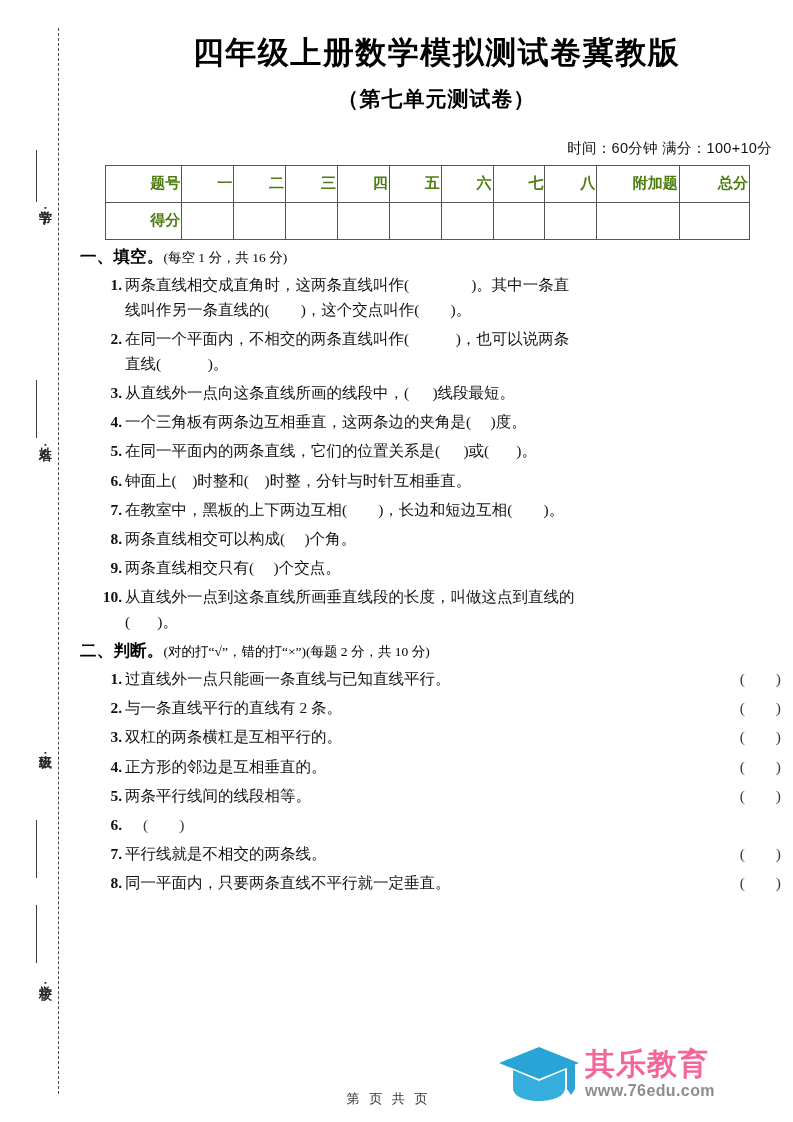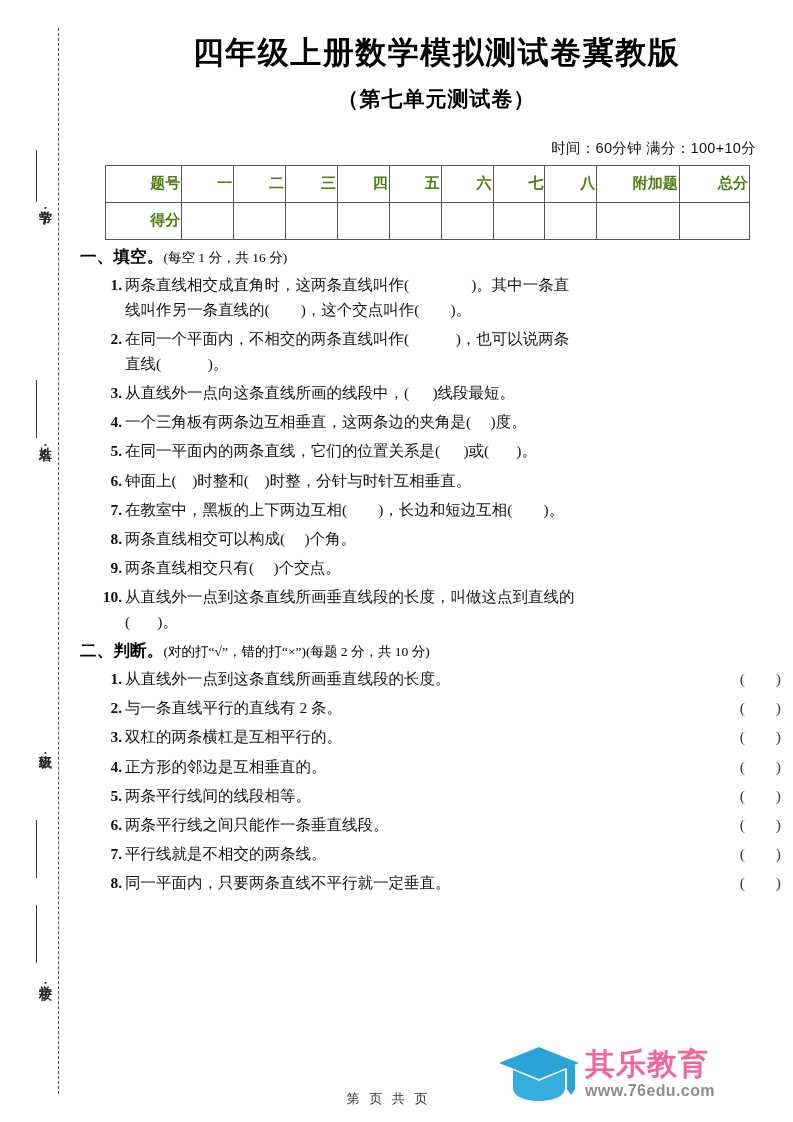--- a/index.html
+++ b/index.html
@@ -74,21 +74,21 @@
     font-size: 21px;
     font-weight: 700;
     letter-spacing: 1px;
     color: #000;
     margin-top: 12px;
   }
 
   
   .exam-meta {
     margin-top: 26px;
-    padding-right: 37px;
+    padding-right: 21px;
     text-align: right;
     font-family: "Liberation Sans", "DejaVu Sans", sans-serif;
     font-size: 14.5px;
     color: #111;
     letter-spacing: 0.3px;
   }
 
   
   .score-table-wrap { margin-top: 7px; padding: 0 43px 0 25px; }
   table.score-table {
@@ -302,21 +302,21 @@
           <span class="q-num">10.</span>
           <span class="q-body"><span><span class="q-line">从直线外一点到这条直线所画垂直线段的长度，叫做这点到直线的</span><span class="q-line">(       )。</span></span></span>
         </div>
       </div>
       <div class="section">
         <div class="section-head"><span>二、判断。</span><span class="sec-note">(对的打“√”，错的打“×”)(每题 2 分，共 10 分)</span></div>
         <div class="q judge">
           <span class="q-num">1.</span>
           <span class="q-body">
             <span>
-              <span class="q-line">从直线外一点到这条直线所画垂直线段的长度。</span>
+              <span class="q-line">过直线外一点只能画一条直线与已知直线平行。</span>
             </span>
             <span class="ans-paren">(        )</span>
           </span>
         </div>
         <div class="q judge">
           <span class="q-num">2.</span>
           <span class="q-body">
             <span>
               <span class="q-line">与一条直线平行的直线有 2 条。</span>
             </span>
@@ -346,23 +346,20 @@
           <span class="q-body">
             <span>
               <span class="q-line">两条平行线间的线段相等。</span>
             </span>
             <span class="ans-paren">(        )</span>
           </span>
         </div>
         <div class="q judge">
           <span class="q-num">6.</span>
           <span class="q-body">
-            <span>
-              <span class="q-line">两条平行线之间只能作一条垂直线段。</span>
-            </span>
             <span class="ans-paren">(        )</span>
           </span>
         </div>
         <div class="q judge">
           <span class="q-num">7.</span>
           <span class="q-body">
             <span>
               <span class="q-line">平行线就是不相交的两条线。</span>
             </span>
             <span class="ans-paren">(        )</span>

